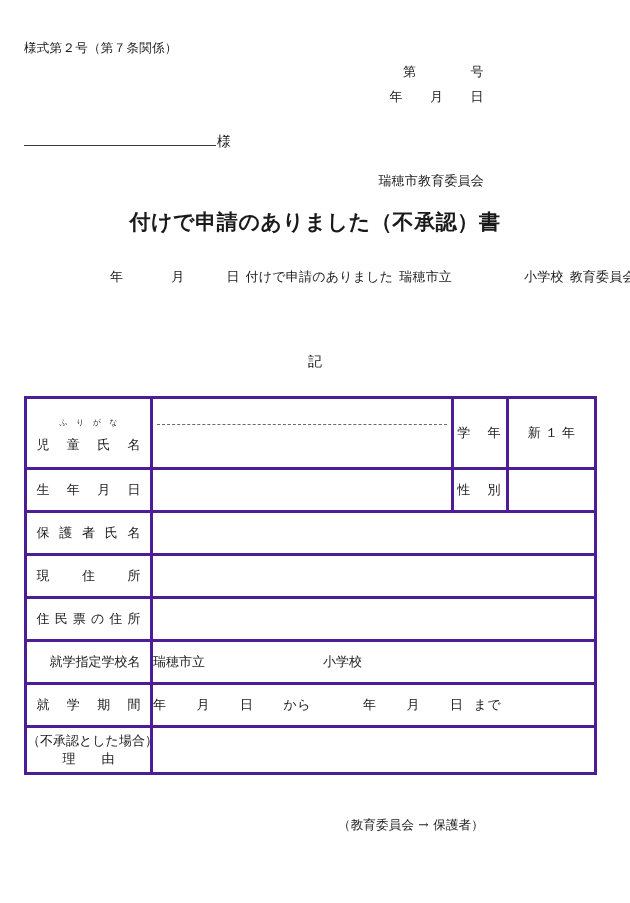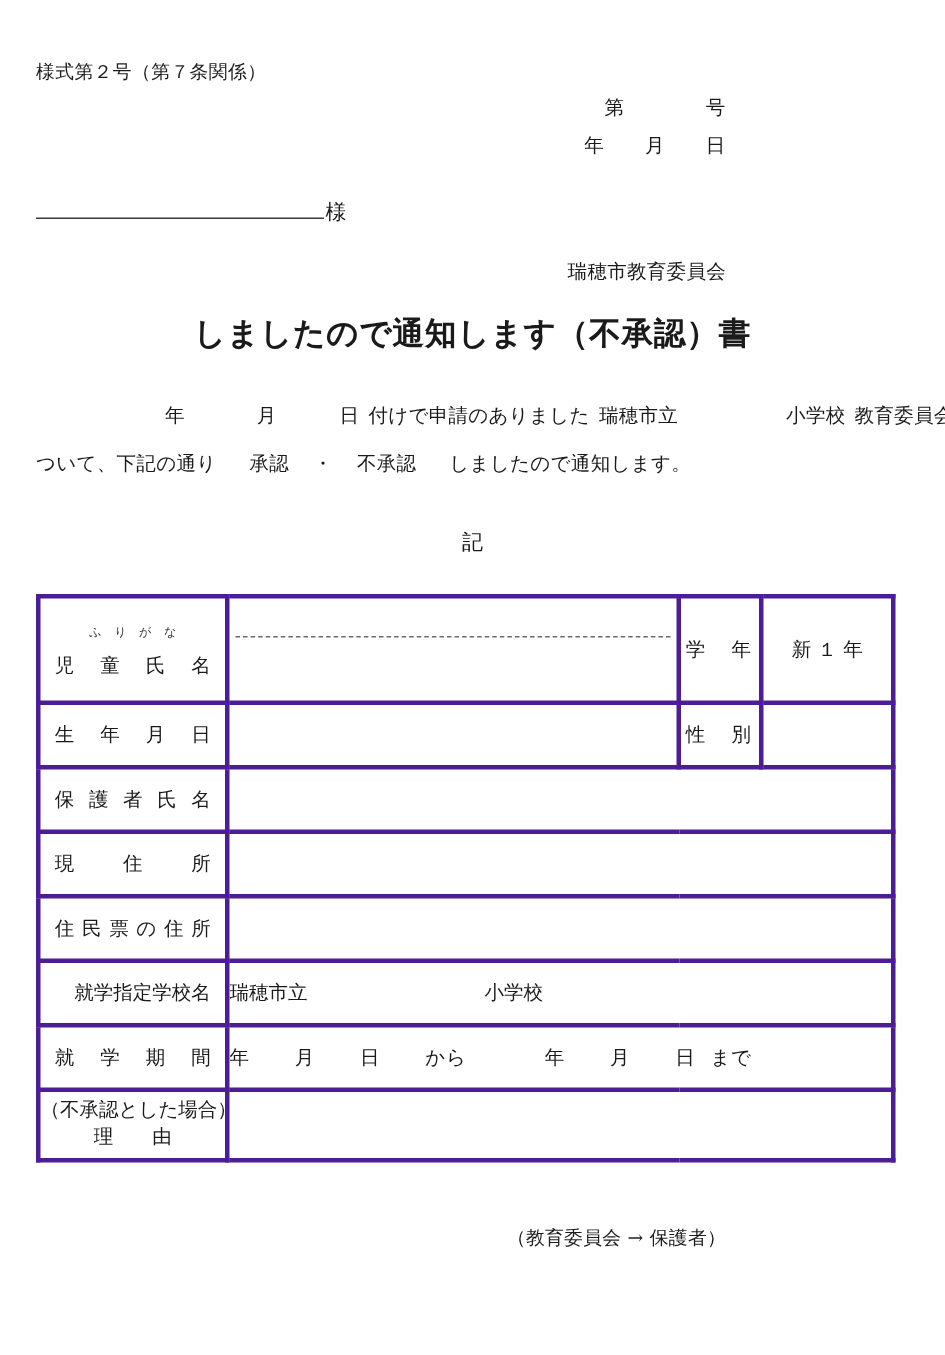--- a/index.html
+++ b/index.html
@@ -243,29 +243,26 @@
 
   <div class="doc-number">第　　　　号</div>
   <div class="doc-date">年　　月　　日</div>
 
   <div class="addressee">
     <span class="blank-line"></span><span class="sama">様</span>
   </div>
 
   <div class="issuer">瑞穂市教育委員会</div>
 
-  <div class="doc-title">しましたので通知します（不承認）書</div>
+  <div class="doc-title">付けで申請のありました（不承認）書</div>
 
   <div class="body-line1">
     <span class="sp-l"></span><span>年</span><span class="sp-m"></span><span>月</span><span class="sp-s"></span><span>日</span><span class="sp-xs"></span><span>付けで申請のありました</span><span class="sp-xs"></span><span>瑞穂市立</span><span class="sp-school"></span><span>小学校</span><span class="sp-xs"></span><span>教育委員会</span>
   </div>
 
-  <div class="body-line2">
-    <span>ついて、下記の通り</span><span class="sp-mid"></span><span>承認</span><span class="sp-dot"></span><span>・</span><span class="sp-dot"></span><span>不承認</span><span class="sp-mid"></span><span>しましたので通知します。</span>
-  </div>
 
   <div class="ki-mark">記</div>
 
   <table class="form-table">
     <colgroup>
       <col style="width:126px">
       <col style="width:301px">
       <col style="width:55px">
       <col style="width:88px">
     </colgroup>

